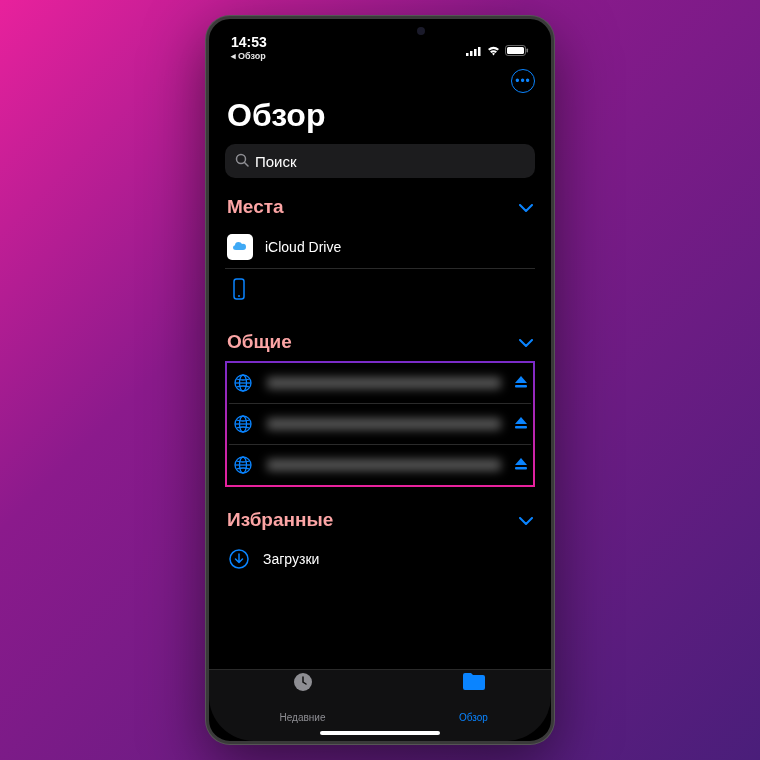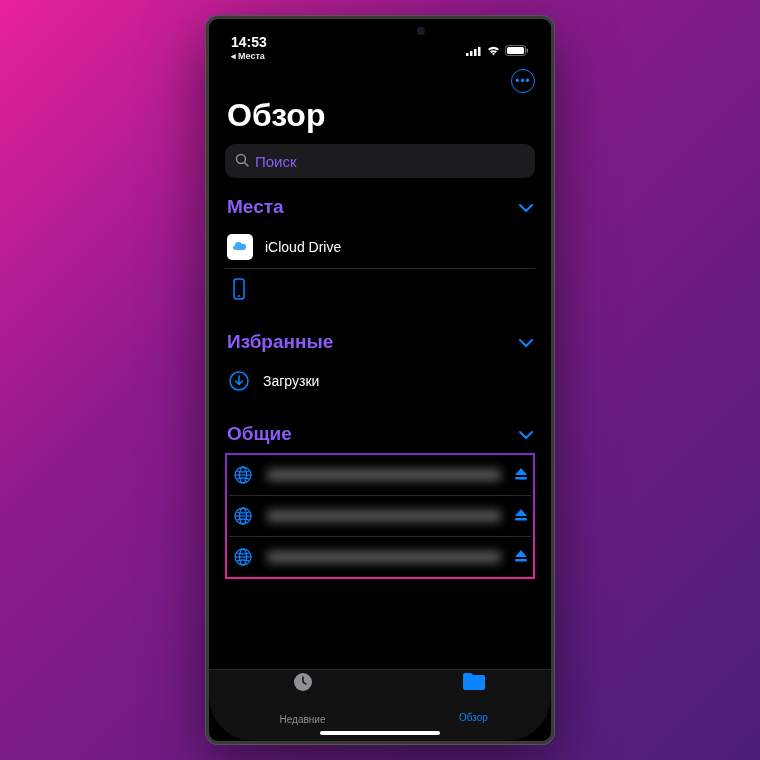--- a/index.html
+++ b/index.html
@@ -5,21 +5,21 @@
     * { margin: 0; padding: 0; box-sizing: border-box; font-family: -apple-system, BlinkMacSystemFont, "Segoe UI", sans-serif; }
     body {
       width: 760px; height: 760px;
       background: linear-gradient(135deg, #e8219c 0%, #8b1a8c 35%, #4a1e7a 100%);
       display: flex; align-items: center; justify-content: center;
       overflow: hidden;
     }
     .phone {
       width: 348px; height: 728px;
       background: #000;
-      border-radius: 12px;
+      border-radius: 24px;
       border: 3px solid #3a3a3a;
       box-shadow: 0 0 0 1px #555, 0 20px 60px rgba(0,0,0,0.5);
       position: relative;
       overflow: hidden;
     }
     .side-btn { position: absolute; background: #2a2a2a; border-radius: 2px; }
     .btn-l1 { left: -5px; top: 120px; width: 4px; height: 28px; }
     .btn-l2 { left: -5px; top: 170px; width: 4px; height: 48px; }
     .btn-l3 { left: -5px; top: 230px; width: 4px; height: 48px; }
     .btn-r { right: -5px; top: 190px; width: 4px; height: 70px; }
@@ -52,26 +52,26 @@
     .more-btn {
       width: 24px; height: 24px; border-radius: 50%;
       border: 1.5px solid #0a84ff; display: flex; align-items: center; justify-content: center;
     }
     .more-dots { color: #0a84ff; font-size: 12px; letter-spacing: 1px; line-height: 1; }
     .page-title { color: #fff; font-size: 32px; font-weight: 700; padding: 2px 18px 10px; }
     .search-bar {
       margin: 0 16px 14px; height: 34px; background: #1c1c1e;
       border-radius: 10px; display: flex; align-items: center; padding: 0 10px; gap: 6px;
     }
-    .search-bar span { color: #8b5cf6; font-size: 15px; }
+    .search-bar span { color: #ffffff; font-size: 15px; }
     .content { flex: 1; overflow: hidden; padding: 0 16px; }
     .section { margin-bottom: 18px; }
     .section-header {
       display: flex; justify-content: space-between; align-items: center;
-      padding: 4px 2px 8px; color: #8b5cf6;
+      padding: 4px 2px 8px; color: #fca5a5;
     }
     .section-title { font-size: 19px; font-weight: 700; }
     .chevron { color: #0a84ff; }
     .list-item {
       display: flex; align-items: center; gap: 12px;
       padding: 8px 2px; color: #fff; font-size: 14px;
       border-bottom: 0.5px solid #2a2a2a;
     }
     .list-item:last-child { border-bottom: none; }
     .icon-box { width: 24px; height: 24px; display: flex; align-items: center; justify-content: center; flex-shrink: 0; }
@@ -83,22 +83,22 @@
       border: 2px solid;
       border-image: linear-gradient(180deg, #7a2bc8, #e8219c) 1;
       border-radius: 4px; padding: 0 2px;
     }
     .tab-bar {
       height: 72px; background: #111112;
       display: flex; border-top: 0.5px solid #2a2a2a;
       padding-bottom: 18px;
     }
     .tab {
-      flex: 1; display: flex; flex-direction: column; align-items: center; justify-content: flex-start;
-      gap: 18px; font-size: 10px; padding-left: 16px;
+      flex: 1; display: flex; flex-direction: column; align-items: center; justify-content: space-between;
+      gap: 2px; font-size: 10px; padding-left: 16px;
     }
     .tab-inactive { color: #8e8e93; }
     .tab-active { color: #0a84ff; }
     .home-ind {
       position: absolute; bottom: 6px; left: 50%; transform: translateX(-50%);
       width: 120px; height: 4px; background: #fff; border-radius: 3px;
     }
   </style>
 </head>
 <body>
@@ -107,21 +107,21 @@
   <div class="side-btn btn-l1"></div>
   <div class="side-btn btn-l2"></div>
   <div class="side-btn btn-l3"></div>
   <div class="side-btn btn-r"></div>
   <div class="notch"></div>
   <div class="screen">
 
     <div class="status-bar">
       <div class="sb-left">
         <span class="sb-time">14:53</span>
-        <span class="sb-back">◂ Места</span>
+        <span class="sb-back">◂ Обзор</span>
       </div>
       <div class="sb-right">
         <span>
           <svg width="16" height="10" viewBox="0 0 16 10">
               <rect x="0" y="7" width="2.5" height="3" fill="#fff"></rect>
               <rect x="4" y="5" width="2.5" height="5" fill="#fff"></rect>
               <rect x="8" y="3" width="2.5" height="7" fill="#fff"></rect>
               <rect x="12" y="1" width="2.5" height="9" fill="#fff"></rect>
             </svg>
         </span>
@@ -182,40 +182,20 @@
             <svg width="20" height="22" viewBox="0 0 20 22">
                 <rect x="5" y="1" width="10" height="20" rx="2.5" stroke="#0a84ff" stroke-width="1.5" fill="none"></rect>
                 <circle cx="10" cy="18" r="1" fill="#0a84ff"></circle>
               </svg>
           </span>
         </div>
       </div>
 
       <div class="section">
         <div class="section-header">
-          <span class="section-title">Избранные</span>
-          <span class="chevron">
-            <svg width="14" height="8" viewBox="0 0 14 8">
-                <path d="M1 1 L7 7 L13 1" stroke="#0a84ff" stroke-width="2" fill="none" stroke-linecap="round" stroke-linejoin="round"></path>
-              </svg>
-          </span>
-        </div>
-        <div class="list-item">
-          <span class="icon-box">
-            <svg width="22" height="22" viewBox="0 0 22 22">
-                <circle cx="11" cy="11" r="9" stroke="#0a84ff" stroke-width="1.5" fill="none"></circle>
-                <path d="M11 6 L11 14 M7.5 11 L11 14.5 L14.5 11" stroke="#0a84ff" stroke-width="1.5" fill="none" stroke-linecap="round" stroke-linejoin="round"></path>
-              </svg>
-          </span>
-          <span class="item-label">Загрузки</span>
-        </div>
-      </div>
-
-      <div class="section">
-        <div class="section-header">
           <span class="section-title">Общие</span>
           <span class="chevron">
             <svg width="14" height="8" viewBox="0 0 14 8">
                 <path d="M1 1 L7 7 L13 1" stroke="#0a84ff" stroke-width="2" fill="none" stroke-linecap="round" stroke-linejoin="round"></path>
               </svg>
           </span>
         </div>
         <div class="highlight-box">
           <div class="list-item">
             <span class="icon-box">
@@ -264,20 +244,40 @@
             <span class="eject">
               <svg width="16" height="16" viewBox="0 0 16 16">
                   <path d="M8 2 L14 9 L2 9 Z" fill="#0a84ff"></path>
                   <rect x="2" y="11" width="12" height="2.5" rx="1" fill="#0a84ff"></rect>
                 </svg>
             </span>
           </div>
         </div>
       </div>
 
+      <div class="section">
+        <div class="section-header">
+          <span class="section-title">Избранные</span>
+          <span class="chevron">
+            <svg width="14" height="8" viewBox="0 0 14 8">
+                <path d="M1 1 L7 7 L13 1" stroke="#0a84ff" stroke-width="2" fill="none" stroke-linecap="round" stroke-linejoin="round"></path>
+              </svg>
+          </span>
+        </div>
+        <div class="list-item">
+          <span class="icon-box">
+            <svg width="22" height="22" viewBox="0 0 22 22">
+                <circle cx="11" cy="11" r="9" stroke="#0a84ff" stroke-width="1.5" fill="none"></circle>
+                <path d="M11 6 L11 14 M7.5 11 L11 14.5 L14.5 11" stroke="#0a84ff" stroke-width="1.5" fill="none" stroke-linecap="round" stroke-linejoin="round"></path>
+              </svg>
+          </span>
+          <span class="item-label">Загрузки</span>
+        </div>
+      </div>
+
     </div>
 
     <div class="tab-bar">
       <div class="tab tab-inactive">
         <span>
           <svg width="24" height="24" viewBox="0 0 24 24">
               <circle cx="12" cy="12" r="9" fill="#8e8e93"></circle>
               <path d="M12 7 L12 12 L15 14" stroke="#111" stroke-width="1.5" fill="none" stroke-linecap="round"></path>
             </svg>
         </span>

